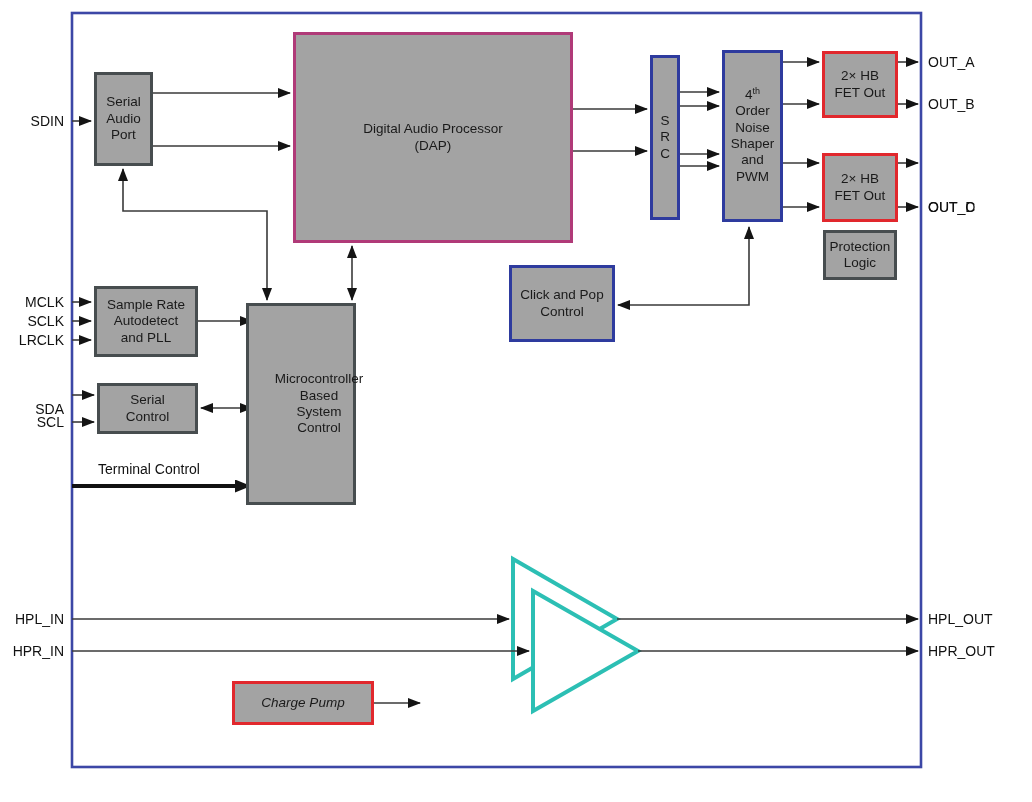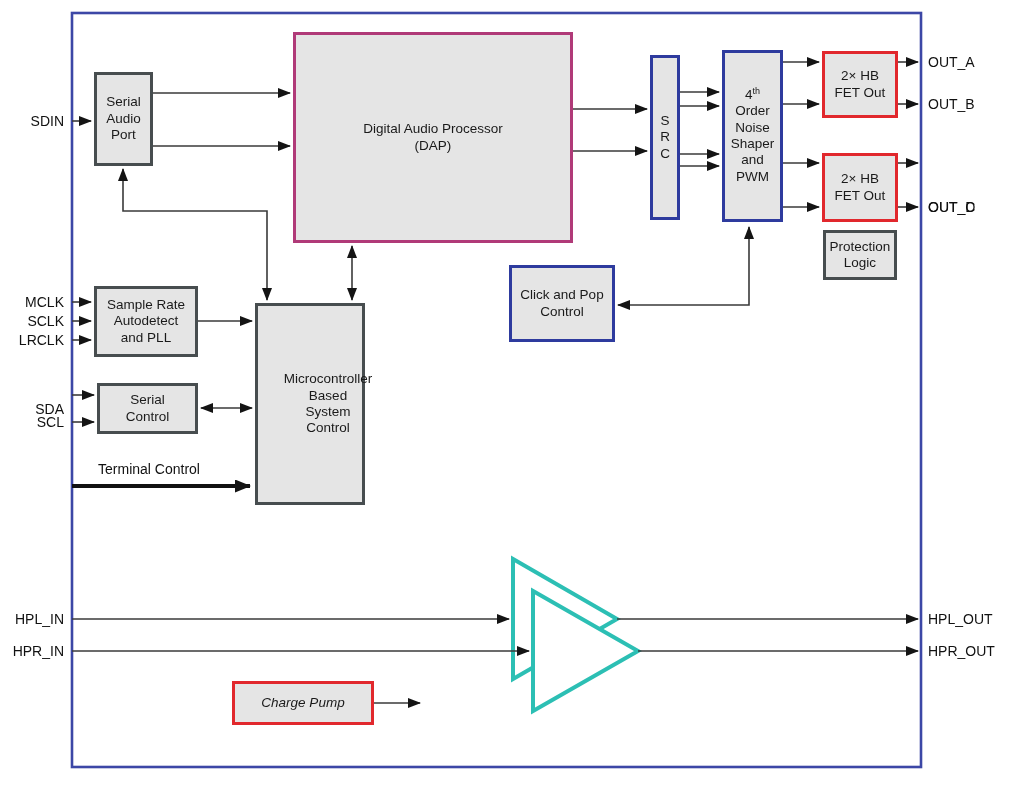--- a/index.html
+++ b/index.html
@@ -8,21 +8,21 @@
     font-family:"Liberation Sans", sans-serif;color:var(--text,#1a1a1a);
     overflow:hidden;
   }
   #wires-svg{position:absolute;left:0;top:0;width:1032px;height:802px;}
   .wire{stroke:var(--wire,#3a3a3a);stroke-width:1.6;fill:none;}
   .wire.thick{stroke:#111;stroke-width:4;}
   .arrowhead{fill:var(--arrow,#141414);stroke:none;}
   .mainborder{stroke:var(--border-main,#3c47a6);stroke-width:2.6;fill:none;}
   .amp{fill:#fff;stroke:var(--amp-teal,#2cbfb4);stroke-width:4;stroke-linejoin:miter;}
   .block{
-    position:absolute;box-sizing:border-box;background:#e5e5e5;
+    position:absolute;box-sizing:border-box;background:#a3a3a3;
     display:flex;align-items:center;justify-content:center;
     text-align:center;font-size:13.5px;line-height:1.22;
   }
   .block .lbl{white-space:pre-line;}
   .block.gray{border:3px solid var(--block-gray,#474d4f);}
   .block.magenta{border:3px solid var(--block-magenta,#b03a78);}
   .block.blue{border:3px solid var(--block-blue,#2e3b9e);}
   .block.red{border:3px solid var(--block-red,#e1282d);}
   .block.orange{border:2px solid var(--block-orange,#f26a3d);background:transparent;}
   sup{font-size:9px;line-height:0;}
@@ -161,21 +161,21 @@
     <div class="lbl">Sample Rate
 Autodetect
 and PLL</div>
   </div>
 
   <div class="block gray" style="left:97px;top:383px;width:101px;height:51px;">
     <div class="lbl">Serial
 Control</div>
   </div>
 
-  <div class="block gray" style="left:255px;top:303px;width:110px;height:202px;padding-left:36px;">
+  <div class="block gray" style="left:246px;top:303px;width:110px;height:202px;padding-left:36px;">
     <div class="lbl">Microcontroller
 Based
 System
 Control</div>
   </div>
 
 
   <div class="block red" style="left:232px;top:681px;width:142px;height:44px;font-style:italic;">
     <div class="lbl">Charge Pump</div>
   </div>

